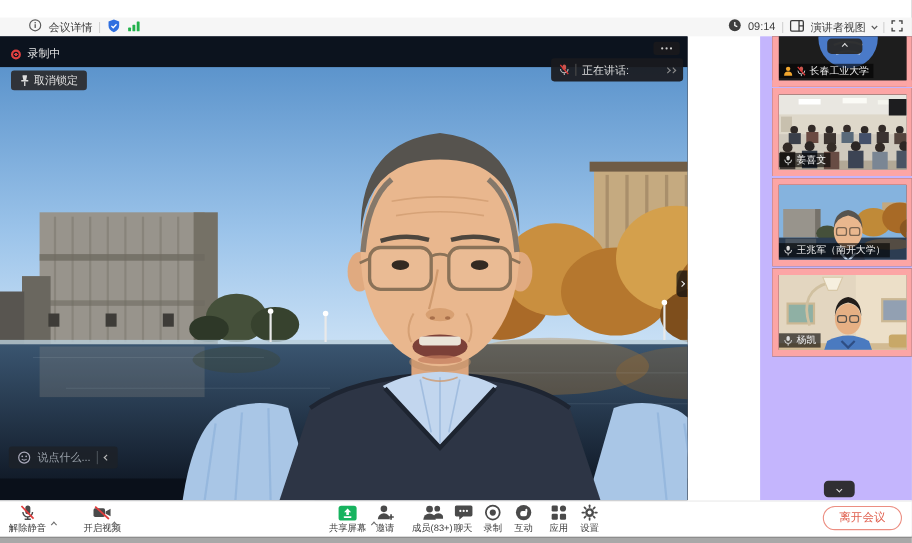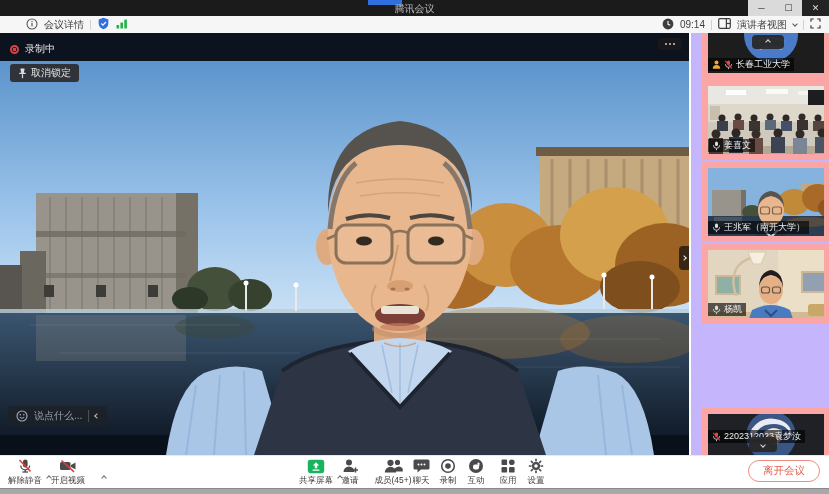--- a/index.html
+++ b/index.html
@@ -12,21 +12,21 @@
 .winctl{position:absolute;top:0;right:0;height:16px;display:flex}
 .winctl .c{width:27px;height:16px;display:flex;align-items:center;justify-content:center;font-size:9px;cursor:pointer}
 .c-min,.c-max{background:#dadada;color:#333}
 .c-close{background:#232323;color:#ddd}
 
 .infobar{position:absolute;left:0;top:16px;width:829px;height:17px;background:#f6f6f6;display:flex;align-items:center;font-size:10px;color:#3c3c3c}
 .ib-left{display:flex;align-items:center;gap:6px;margin-left:26px}
 .ib-right{margin-left:auto;display:flex;align-items:center;gap:6px;margin-right:8px}
 .sep{width:1px;height:10px;background:#d2d2d2}
 
-.stage{position:absolute;left:0;top:33px;width:689px;height:422px;background:#0f172a;overflow:hidden}
+.stage{position:absolute;left:0;top:33px;width:625px;height:422px;background:#0f172a;overflow:hidden}
 .rec{position:absolute;left:10px;top:9px;display:flex;align-items:center;gap:6px;color:#e6e6e6;font-size:10px}
 .recdot{width:9px;height:9px;border-radius:50%;border:2px solid #e04040;background:radial-gradient(circle,#e04040 40%,transparent 45%)}
 .unpin{position:absolute;left:10px;top:31px;height:18px;background:rgba(45,45,48,.94);border-radius:3px;color:#e2e2e2;font-size:10px;display:flex;align-items:center;gap:4px;padding:0 8px;cursor:pointer}
 .more{position:absolute;right:7px;top:5px;width:24px;height:12px;background:rgba(25,25,28,.9);border-radius:3px;display:flex;align-items:center;justify-content:center;gap:2px}
 .more i{width:2px;height:2px;border-radius:50%;background:#ccc}
 .speak{position:absolute;right:4px;top:20px;height:21px;background:rgba(26,26,30,.93);border-radius:3px;color:#ddd;font-size:10px;display:flex;align-items:center;gap:5px;padding:0 7px;width:120px}
 .chatpill{position:absolute;left:8px;top:373px;height:20px;background:rgba(28,33,40,.88);border-radius:3px;display:flex;align-items:center;gap:6px;padding:0 8px;color:#9aa2ab;font-size:10px;cursor:text}
 .nextbtn{position:absolute;right:0;top:213px;width:10px;height:24px;background:rgba(15,15,15,.72);border-radius:4px 0 0 4px;display:flex;align-items:center;justify-content:center;cursor:pointer}
 
 .chv{display:inline-block;width:5px;height:5px;border-right:1.4px solid currentColor;border-bottom:1.4px solid currentColor}
@@ -46,29 +46,20 @@
 .tchv{position:absolute;top:10px;color:#6d6d6d;cursor:pointer}
 .leave{position:absolute;right:9px;top:4px;height:22px;padding:0 14px;border:1.2px solid #ec8e82;border-radius:12px;color:#e0604f;font-size:10.5px;background:#fff;display:flex;align-items:center;cursor:pointer}
 .bstrip{position:absolute;left:0;top:488px;width:829px;height:6px;background:#a8a8a8;border-top:1px solid #8a8a8a}
 .lblmic{flex:0 0 auto;display:flex}
 </style>
 </head>
 <body>
 
 <div class="win">
 
-  <div class="titlebar">
-    <div class="peek"></div>
-    <div class="title">腾讯会议</div>
-    <div class="winctl">
-      <div class="c c-min">─</div>
-      <div class="c c-max">☐</div>
-      <div class="c c-close">✕</div>
-    </div>
-  </div>
 
   <div class="infobar">
     <div class="ib-left">
       <span><svg width="12" height="12" viewBox="0 0 12 12">
             <circle cx="6" cy="6" r="5" fill="none" stroke="#5a5a5a" stroke-width="1.1"></circle>
             <rect x="5.4" y="5" width="1.2" height="3.4" fill="#5a5a5a"></rect>
             <rect x="5.4" y="3" width="1.2" height="1.2" fill="#5a5a5a"></rect>
           </svg></span>
       <span>会议详情</span>
       <span class="sep"></span>
@@ -252,20 +243,34 @@
           <path d="M2.5,0.5 h4 v1.2 l-0.7,3 h1.9 v1.3 h-6.4 V4.7 h1.9 l-0.7,-3 Z" fill="#ddd"></path>
           <line x1="4.5" y1="6.2" x2="4.5" y2="10.2" stroke="#ddd" stroke-width="1.2"></line>
         </svg>
       <span>取消锁定</span>
     </div>
     <div class="more">
         <i></i>
         <i></i>
         <i></i>
       </div>
+    <div class="speak">
+      <svg width="10" height="11" viewBox="0 0 10 11">
+          <rect x="3.4" y="0.6" width="3.2" height="5" rx="1.6" fill="#c9574f"></rect>
+          <path d="M1.6,4.8 a3.4,3.4 0 0 0 6.8,0" fill="none" stroke="#bbb" stroke-width="1"></path>
+          <line x1="5" y1="8.5" x2="5" y2="10.2" stroke="#bbb" stroke-width="1"></line>
+          <line x1="1.4" y1="1" x2="8.6" y2="9.4" stroke="#e23c3c" stroke-width="1.3"></line>
+        </svg>
+      <span style="width:1px;height:11px;background:#4a4a4a"></span>
+      <span>正在讲话:</span>
+      <span style="margin-left:auto;color:#8a8a8a;display:flex;gap:1px">
+          <i class="chv right sm"></i>
+          <i class="chv right sm"></i>
+        </span>
+    </div>
     <div class="chatpill">
       <svg width="12" height="12" viewBox="0 0 12 12">
           <circle cx="6" cy="6" r="5" fill="none" stroke="#aab" stroke-width="1.1"></circle>
           <circle cx="4.2" cy="4.8" r="0.8" fill="#aab"></circle>
           <circle cx="7.8" cy="4.8" r="0.8" fill="#aab"></circle>
           <path d="M3.8,7.4 Q6,9.2 8.2,7.4" fill="none" stroke="#aab" stroke-width="1"></path>
         </svg>
       <span>说点什么...</span>
       <span style="width:1px;height:12px;background:#4a5058"></span>
       <span class="chv left sm" style="color:#bbb"></span>
@@ -404,38 +409,20 @@
         <svg class="lblmic" width="9" height="10" viewBox="0 0 9 10">
             <rect x="3" y="0.5" width="3" height="4.4" rx="1.5" fill="#ddd"></rect>
             <path d="M1.4,4.2 a3.1,3.1 0 0 0 6.2,0" fill="none" stroke="#ddd" stroke-width="0.9"></path>
             <line x1="4.5" y1="7.6" x2="4.5" y2="9.2" stroke="#ddd" stroke-width="0.9"></line>
           </svg>
         <span>王兆军（南开大学）</span>
       </div>
     </div>
 
 
-    <div class="tile" style="top:375px;height:47px;border-bottom:none">
-      <svg width="126" height="47" viewBox="0 0 126 47">
-        <rect width="126" height="47" fill="#1f2126"></rect>
-          <circle cx="63" cy="22" r="25" fill="#3a5684"></circle>
-        <path d="M42,18 Q52,0 72,6 Q84,10 84,24 Q80,10 66,10 Q50,10 46,24 Q43,22 42,18 Z" fill="#eceaf2"></path>
-        <circle cx="66" cy="22" r="8" fill="#ecc6a4"></circle>
-          <path d="M56,18 Q62,12 74,16 L74,22 Q66,18 58,22 Z" fill="#eceaf2"></path>
-      </svg>
-      <div class="tlabel" style="bottom:auto;top:16px">
-        <svg class="lblmic" width="9" height="10" viewBox="0 0 9 10">
-            <rect x="3" y="0.5" width="3" height="4.4" rx="1.5" fill="#c9574f"></rect>
-            <path d="M1.4,4.2 a3.1,3.1 0 0 0 6.2,0" fill="none" stroke="#ccc" stroke-width="0.9"></path>
-            <line x1="4.5" y1="7.6" x2="4.5" y2="9.2" stroke="#ccc" stroke-width="0.9"></line>
-            <line x1="1.2" y1="0.8" x2="7.8" y2="8.4" stroke="#e23c3c" stroke-width="1.1"></line>
-          </svg>
-        <span>2202312023袁梦汝</span>
-      </div>
-    </div>
 
     <div class="collapse">
         <span class="chv down sm"></span>
       </div>
     <div class="sbedge"></div>
   </div>
 
   <div class="toolbar">
     <div class="tbtn" style="left:2px;width:46px">
       <span class="ic">
@@ -443,21 +430,21 @@
             <rect x="6" y="1.5" width="4.6" height="8" rx="2.3" fill="#4a4a4a"></rect>
             <path d="M3.8,7.5 a4.4,4.4 0 0 0 8.8,0" fill="none" stroke="#4a4a4a" stroke-width="1.3"></path>
             <line x1="8.2" y1="12" x2="8.2" y2="14" stroke="#4a4a4a" stroke-width="1.3"></line>
             <line x1="5.4" y1="14" x2="11" y2="14" stroke="#4a4a4a" stroke-width="1.3"></line>
             <line x1="2.5" y1="2" x2="13.5" y2="13.5" stroke="#e23c3c" stroke-width="1.6"></line>
           </svg>
         </span>
       <span>解除静音</span>
     </div>
     <span class="tchv" style="left:47px"><i class="chv up sm"></i></span>
-    <div class="tbtn" style="left:45px;width:46px">
+    <div class="tbtn" style="left:70px;width:46px">
       <span class="ic">
           <svg width="18" height="16" viewBox="0 0 18 16">
             <rect x="1" y="4" width="10.5" height="8" rx="1.6" fill="#4a4a4a"></rect>
             <path d="M12,7 L16.5,4.6 V11.4 L12,9 Z" fill="#4a4a4a"></path>
             <line x1="2.5" y1="2.5" x2="15" y2="13.8" stroke="#e23c3c" stroke-width="1.6"></line>
           </svg>
         </span>
       <span>开启视频</span>
     </div>
     <span class="tchv" style="left:102px"><i class="chv up sm"></i></span>
@@ -486,21 +473,21 @@
     </div>
     <div class="tbtn" style="left:369px;width:48px">
       <span class="ic">
           <svg width="19" height="16" viewBox="0 0 19 16">
             <circle cx="13.5" cy="4.4" r="2.6" fill="#4a4a4a"></circle>
             <path d="M9.8,13.5 a4.9,4.9 0 0 1 8.6,-3.2 q0.6,1.4 0.4,3.2 Z" fill="#4a4a4a"></path>
             <circle cx="6.5" cy="4.8" r="3.1" fill="#4a4a4a"></circle>
             <path d="M0.8,14.5 a5.7,5.7 0 0 1 11.4,0 Z" fill="#4a4a4a"></path>
           </svg>
         </span>
-      <span>成员(45+)</span>
+      <span>成员(83+)</span>
     </div>
     <div class="tbtn" style="left:402px;width:38px">
       <span class="ic">
           <svg width="17" height="16" viewBox="0 0 17 16">
             <path d="M2,1.5 h13 a1.5,1.5 0 0 1 1.5,1.5 v7 a1.5,1.5 0 0 1 -1.5,1.5 h-7 l-3.5,3 v-3 h-2.5 a1.5,1.5 0 0 1 -1.5,-1.5 v-7 a1.5,1.5 0 0 1 1.5,-1.5 Z" fill="#4a4a4a"></path>
             <circle cx="5.5" cy="6.5" r="1" fill="#fff"></circle>
             <circle cx="8.5" cy="6.5" r="1" fill="#fff"></circle>
             <circle cx="11.5" cy="6.5" r="1" fill="#fff"></circle>
           </svg>
         </span>

